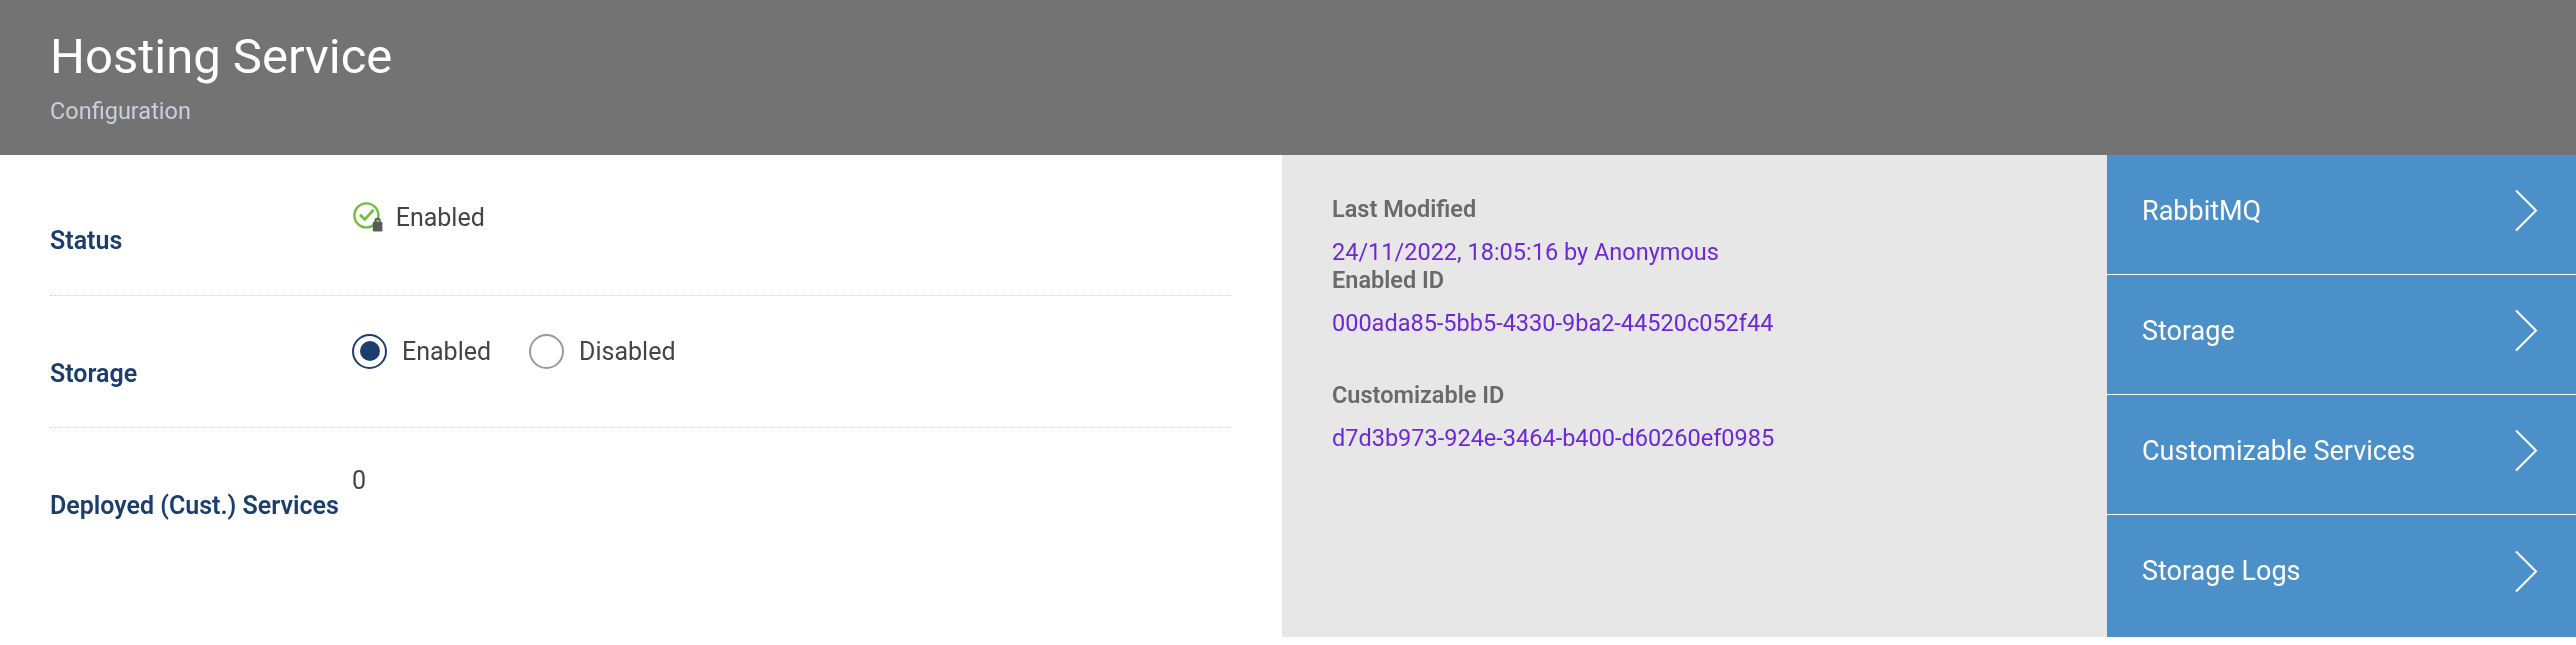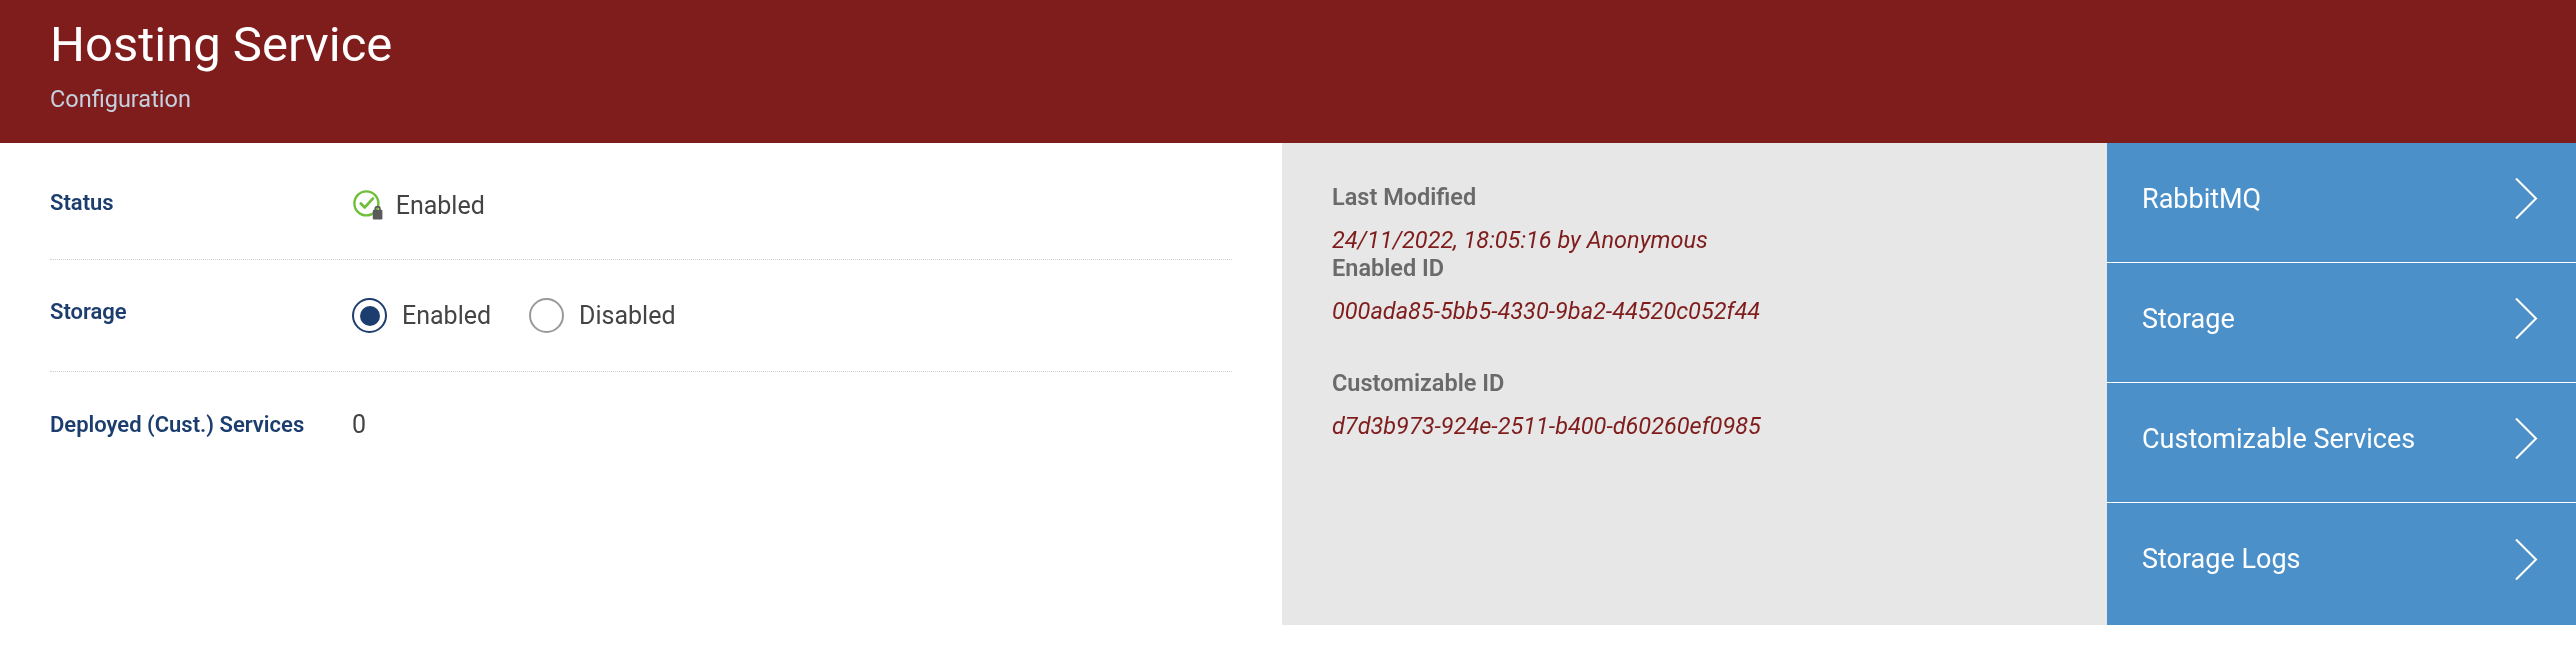--- a/index.html
+++ b/index.html
@@ -8,22 +8,22 @@
       box-sizing: border-box;
       font-family: -apple-system, BlinkMacSystemFont, "Segoe UI", Roboto, Helvetica, Arial, sans-serif;
     }
     body {
       background: #fff;
       width: 2576px;
       height: 645px;
       overflow: hidden;
     }
     .header {
-      background: #7f1d1d;
-      padding: 18px 50px 30px 50px;
+      background: #737373;
+      padding: 30px 50px 30px 50px;
       color: #fff;
     }
     .header-title {
       font-size: 49px;
       font-weight: 400;
       line-height: 1.1;
       margin-bottom: 13.4px;
     }
     .header-subtitle {
       font-size: 23.5px;
@@ -43,28 +43,28 @@
       display: flex;
       align-items: flex-start;
       border-bottom: 1.7px dotted #cfcfcf;
       padding-bottom: 38px;
       margin-bottom: 38px;
     }
     .field-row.no-border {
       border-bottom: none;
       margin-bottom: 0;
       padding-bottom: 0;
-      align-items: center;
     }
     .field-label {
       flex: 0 0 302px;
-      font-size: 22px;
+      font-size: 25px;
       font-weight: 600;
       color: #1c3e6e;
       line-height: 1.25;
+      margin-top: 24px;
     }
     .field-value-wrap {
       display: flex;
       align-items: center;
       gap: 11.7px;
     }
     .status-icon {
       width: 32px;
       height: 32px;
       position: relative;
@@ -134,22 +134,21 @@
       margin-bottom: 0;
     }
     .info-label {
       font-size: 23.5px;
       font-weight: 600;
       color: #6a6a6a;
       margin-bottom: 15px;
     }
     .info-value {
       font-size: 23.5px;
-      color: #7f1d1d;
-      font-style: italic;
+      color: #6d28d9;
     }
 
     .nav-panel {
       flex: 1;
       display: flex;
       flex-direction: column;
       background: #4b90c8;
     }
     .nav-item {
       background: #4b90c8;
@@ -239,21 +238,21 @@
         <div class="info-value">24/11/2022, 18:05:16 by Anonymous</div>
       </div>
     </div>
     <div class="info-block">
       <div class="info-group">
         <div class="info-label">Enabled ID</div>
         <div class="info-value">000ada85-5bb5-4330-9ba2-44520c052f44</div>
       </div>
       <div class="info-group">
         <div class="info-label">Customizable ID</div>
-        <div class="info-value">d7d3b973-924e-2511-b400-d60260ef0985</div>
+        <div class="info-value">d7d3b973-924e-3464-b400-d60260ef0985</div>
       </div>
     </div>
   </div>
 
   <div class="nav-panel">
     <div class="nav-item">
       <span class="nav-label">RabbitMQ</span>
       <span class="chevron">
         <svg viewBox="0 0 36 56">
             <path d="M6 4 L30 28 L6 52"></path>

